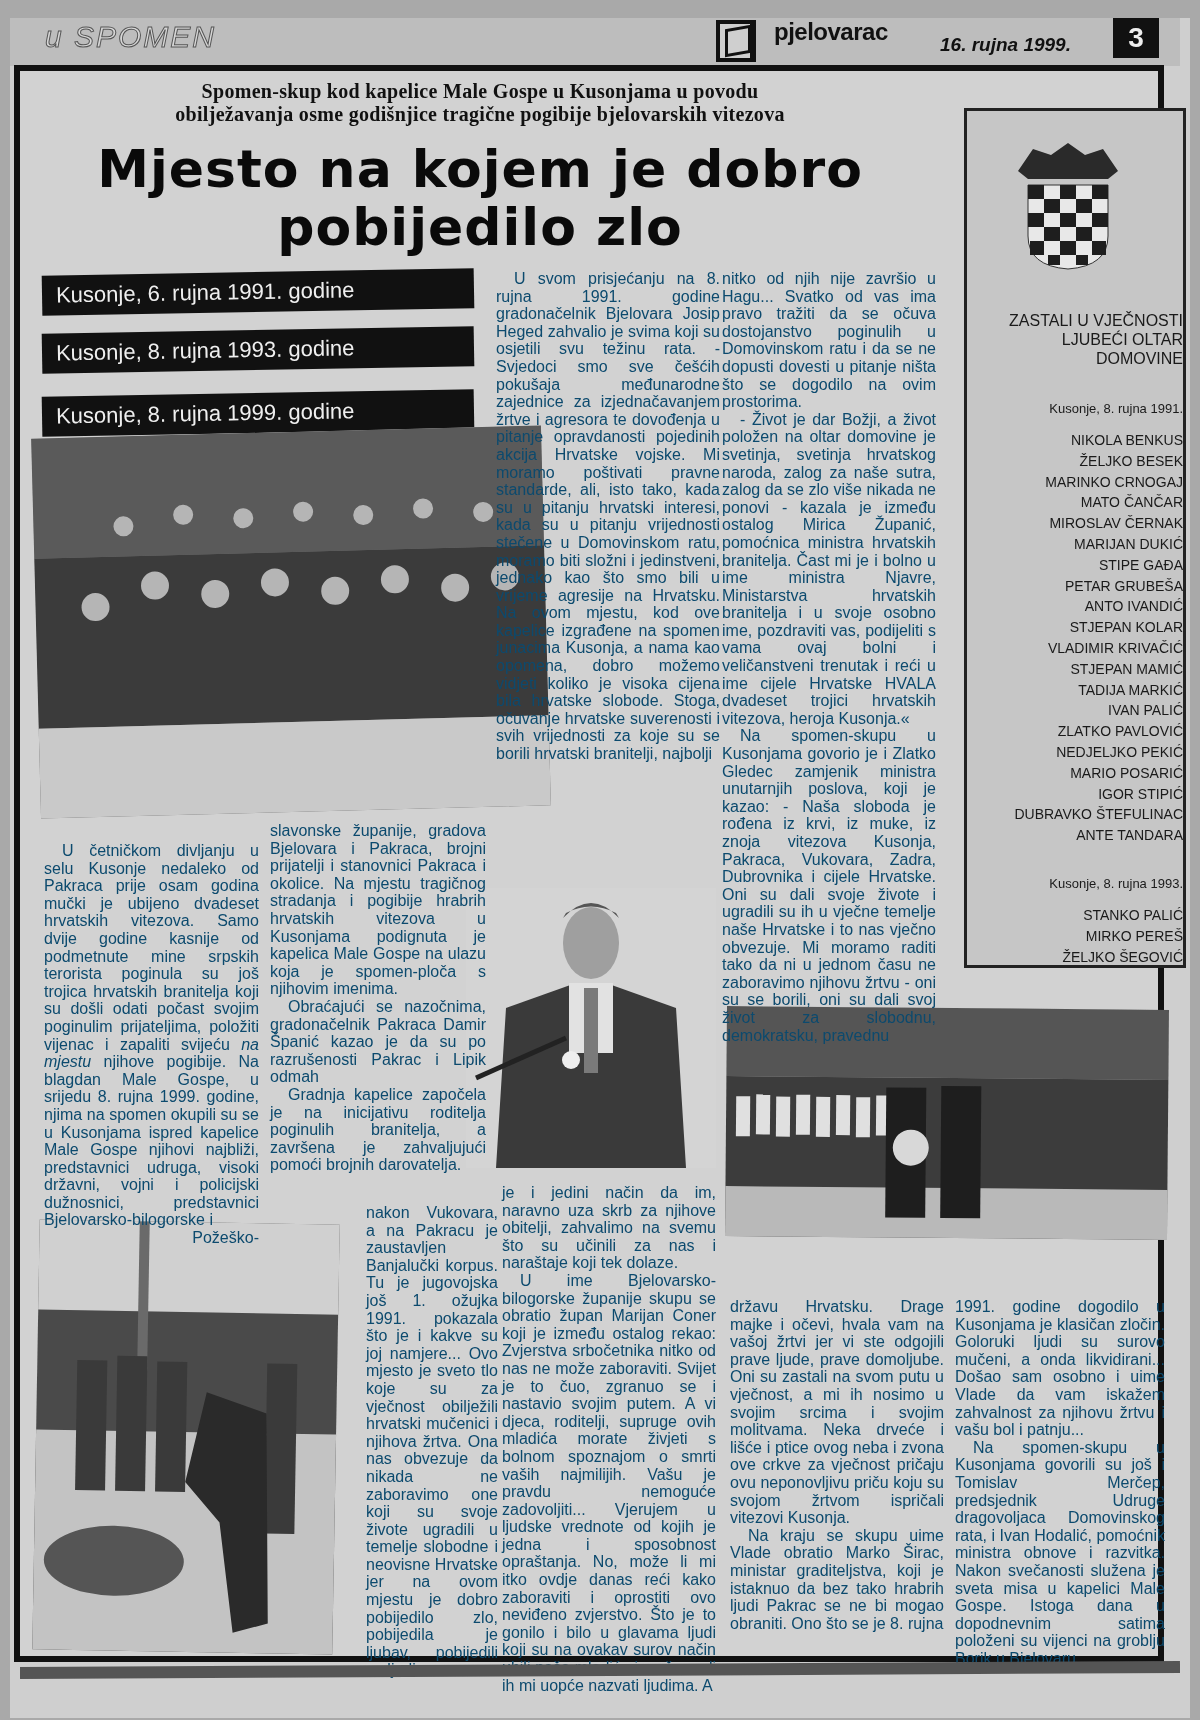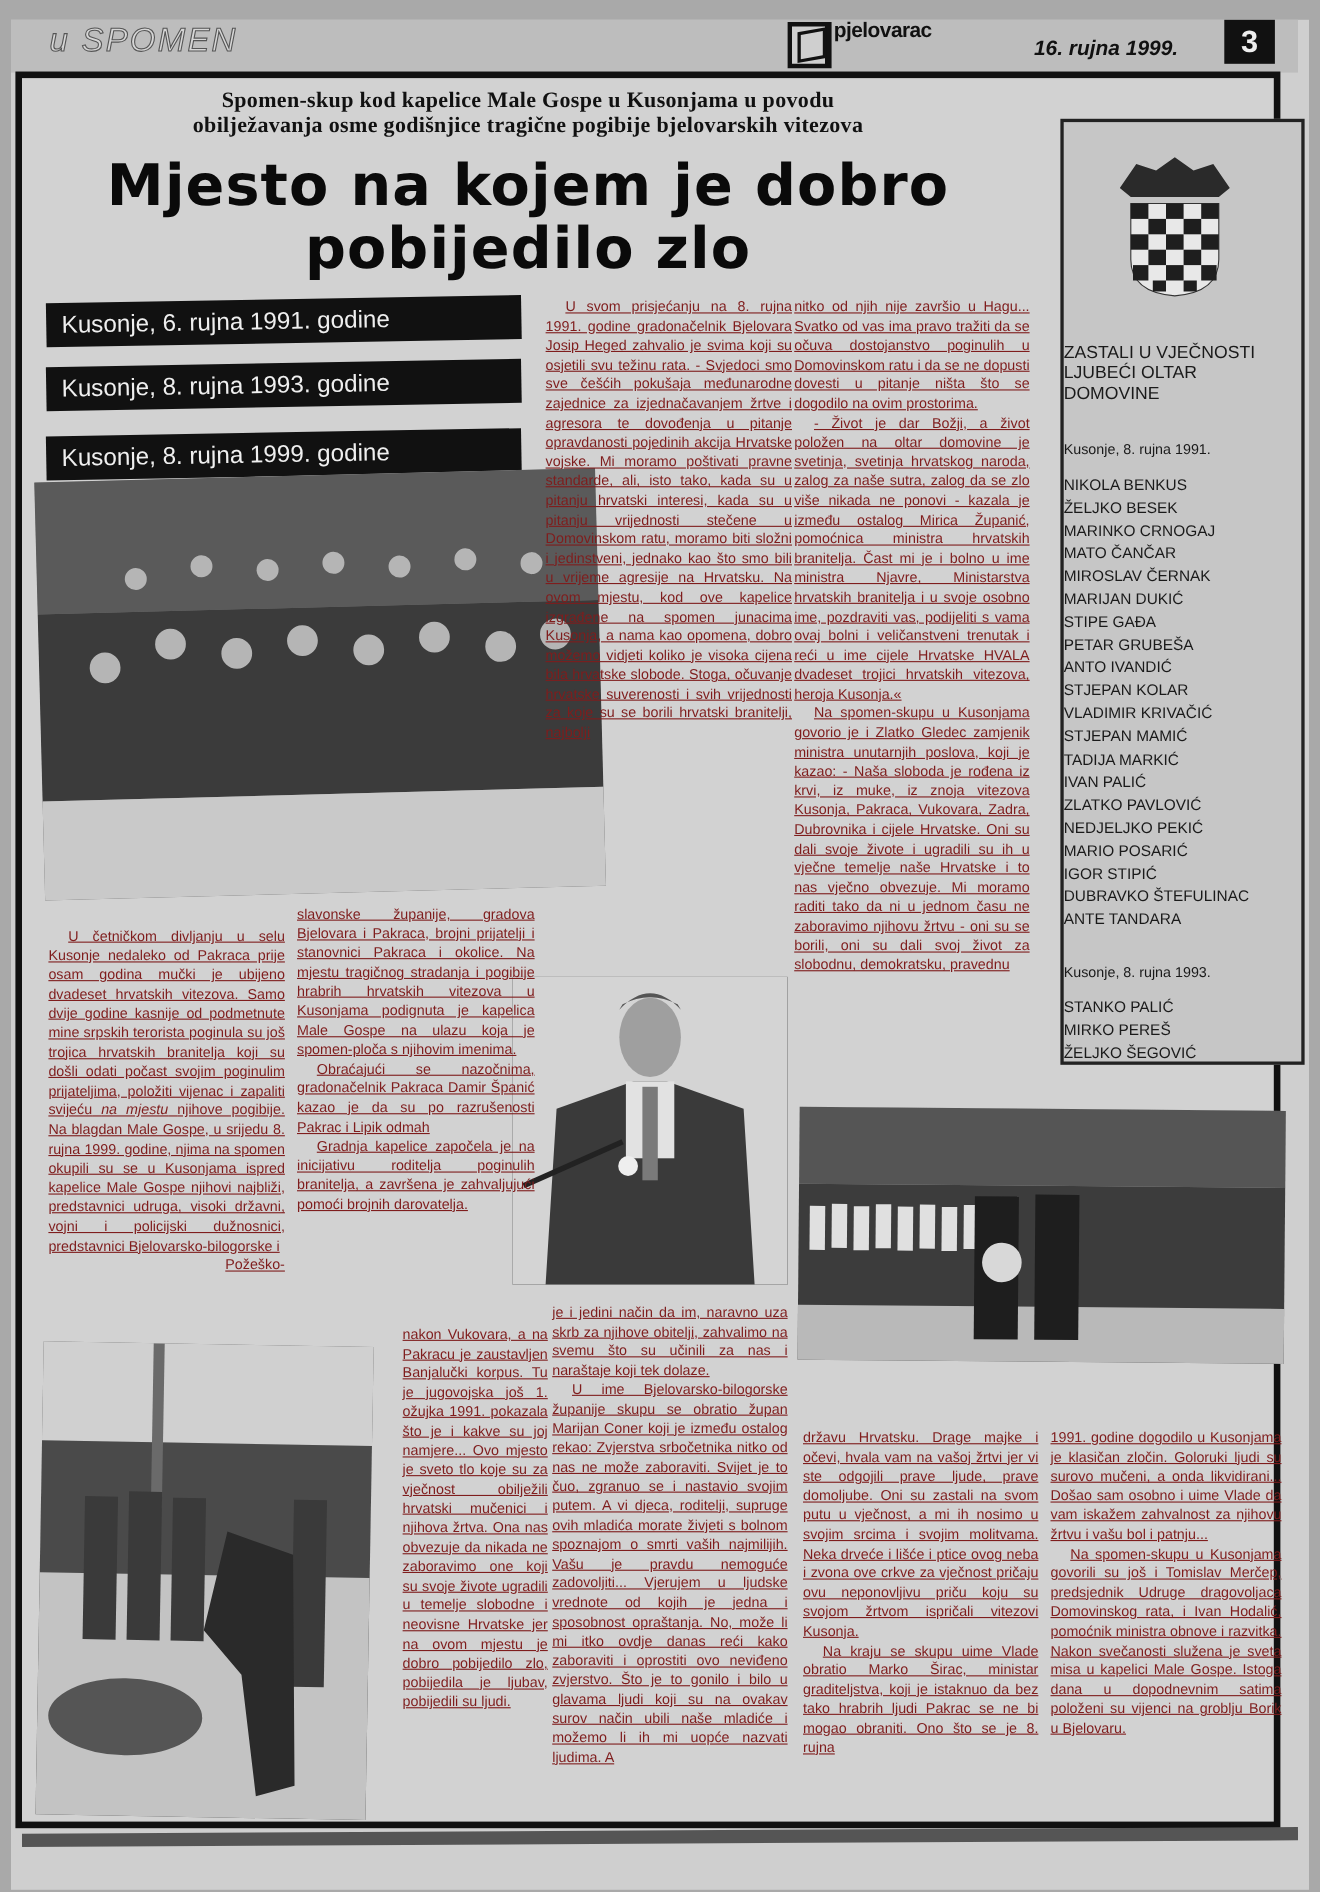--- a/index.html
+++ b/index.html
@@ -26,21 +26,21 @@
     position: absolute; left: 706px; top: 2px; height: 44px; display: flex; align-items: flex-start;
   }
   .logo-mark {
     width: 40px; height: 42px; border: 4px solid #111; border-right-width: 6px; box-sizing: border-box;
     background: #cfcfcf; position: relative;
   }
   .logo-mark::after {
     content: ""; position: absolute; left: 5px; top: 3px; width: 20px; height: 22px; border: 3px solid #111;
     transform: skewY(-10deg);
   }
-  .logo-text { font-weight: bold; font-size: 19px; color: #111; margin-left: 2px; margin-top: -2px; letter-spacing: -0.5px; }
+  .logo-text { font-weight: bold; font-size: 24px; color: #111; margin-left: 18px; margin-top: -2px; letter-spacing: -0.5px; }
   .issue-date {
     position: absolute; left: 930px; top: 16px; font-weight: bold; font-style: italic; font-size: 19px; color: #111;
   }
   .page-num {
     position: absolute; left: 1103px; top: 0px; width: 46px; height: 40px; background: #111; color: #eee;
     font-weight: bold; font-size: 28px; text-align: center; line-height: 40px;
   }
 
   .article-frame {
     position: absolute; left: 14px; top: 65px; width: 1150px; height: 1597px;
@@ -56,29 +56,29 @@
     font-weight: 900; font-size: 52px; line-height: 58px; color: #0a0a0a;
     font-family: "DejaVu Sans", sans-serif; letter-spacing: 1px;
   }
   .date-banner {
     position: absolute; left: 42px; width: 432px; height: 40px; background: #111; color: #efefef;
     font-size: 22px; line-height: 40px; padding-left: 14px; box-sizing: border-box; transform: rotate(-1deg);
   }
 
   .memorial-box {
     position: absolute; left: 964px; top: 108px; width: 222px; height: 860px;
-    border: 3px solid #222; box-sizing: border-box; background: #c6c6c6; text-align: left;
+    border: 3px solid #222; box-sizing: border-box; background: #c6c6c6; text-align: right;
   }
   .coat { position: absolute; left: 46px; top: 30px; width: 110px; height: 130px; }
   .mem-title { position: absolute; left: 0; top: 200px; width: 100%; font-size: 16px; line-height: 19px; color: #1a1a1a; }
   .mem-date { font-size: 13px; margin: 0; }
   .mem-list { list-style: none; margin: 0; padding: 0; font-size: 14px; line-height: 20.8px; }
   .mem-block { position: absolute; left: 0; width: 100%; }
 
-  .col { position: absolute; font-size: 13px; line-height: 17.6px; color: #7f1d1d; text-align: justify; text-decoration: underline; }
+  .col { position: absolute; font-size: 16px; line-height: 17.6px; color: #0c4a6e; text-align: justify; }
   .col p { margin: 0; }
   .indent { text-indent: 18px; }
   .r { text-align: right; }
 
   .photo { position: absolute; overflow: hidden; background: #6a6a6a; }
   .photo svg { width: 100%; height: 100%; display: block; }
   .shadow { position: absolute; left: 20px; top: 1664px; width: 1160px; height: 12px; background: #555; transform: rotate(-0.3deg); }
 </style>
 </head>
 <body>

